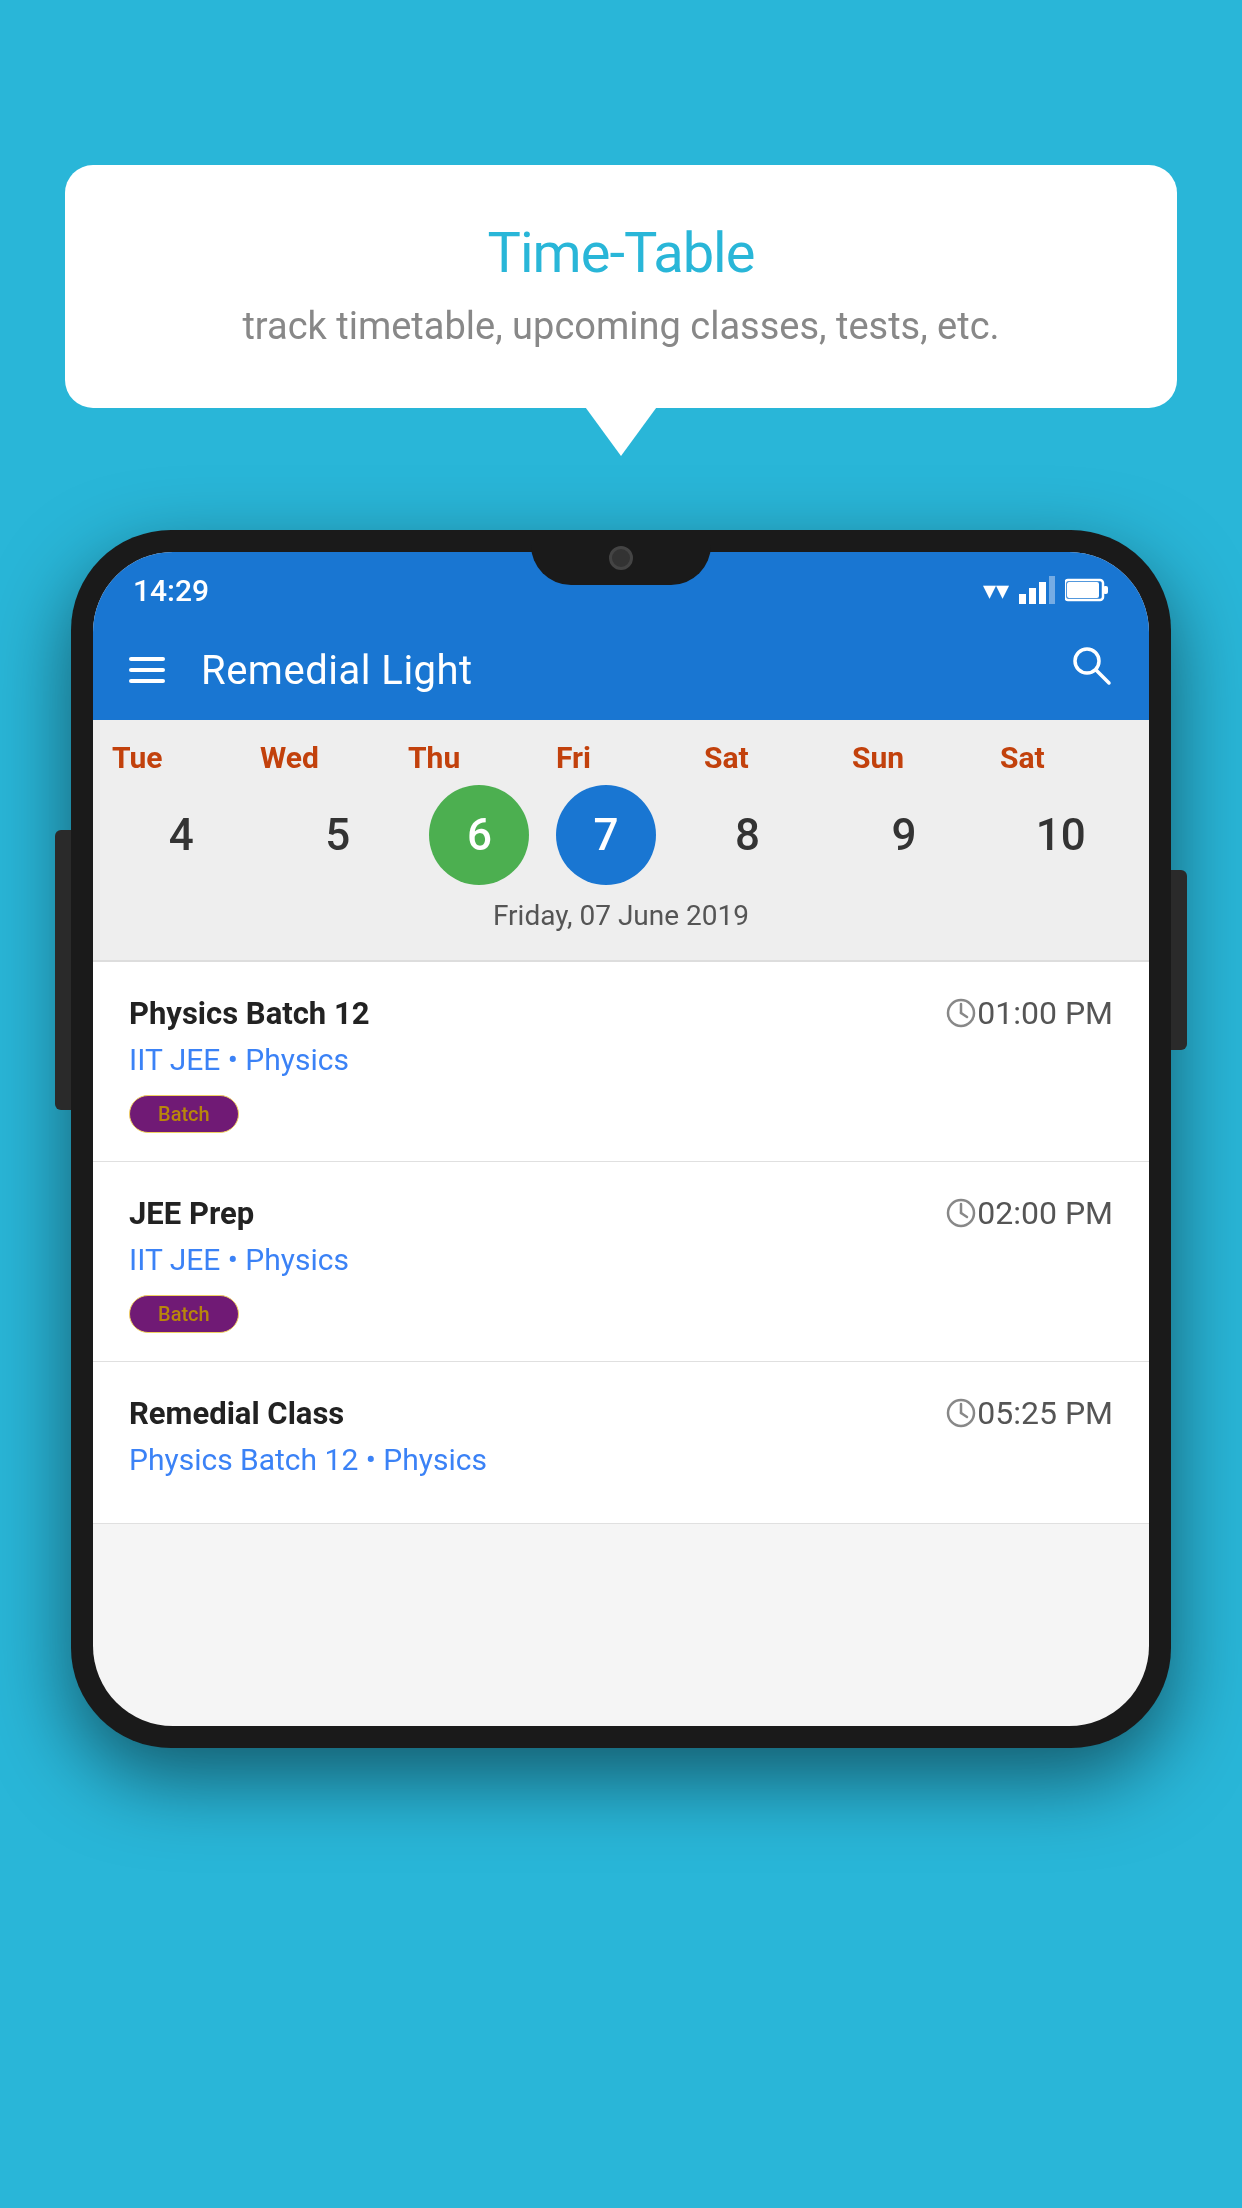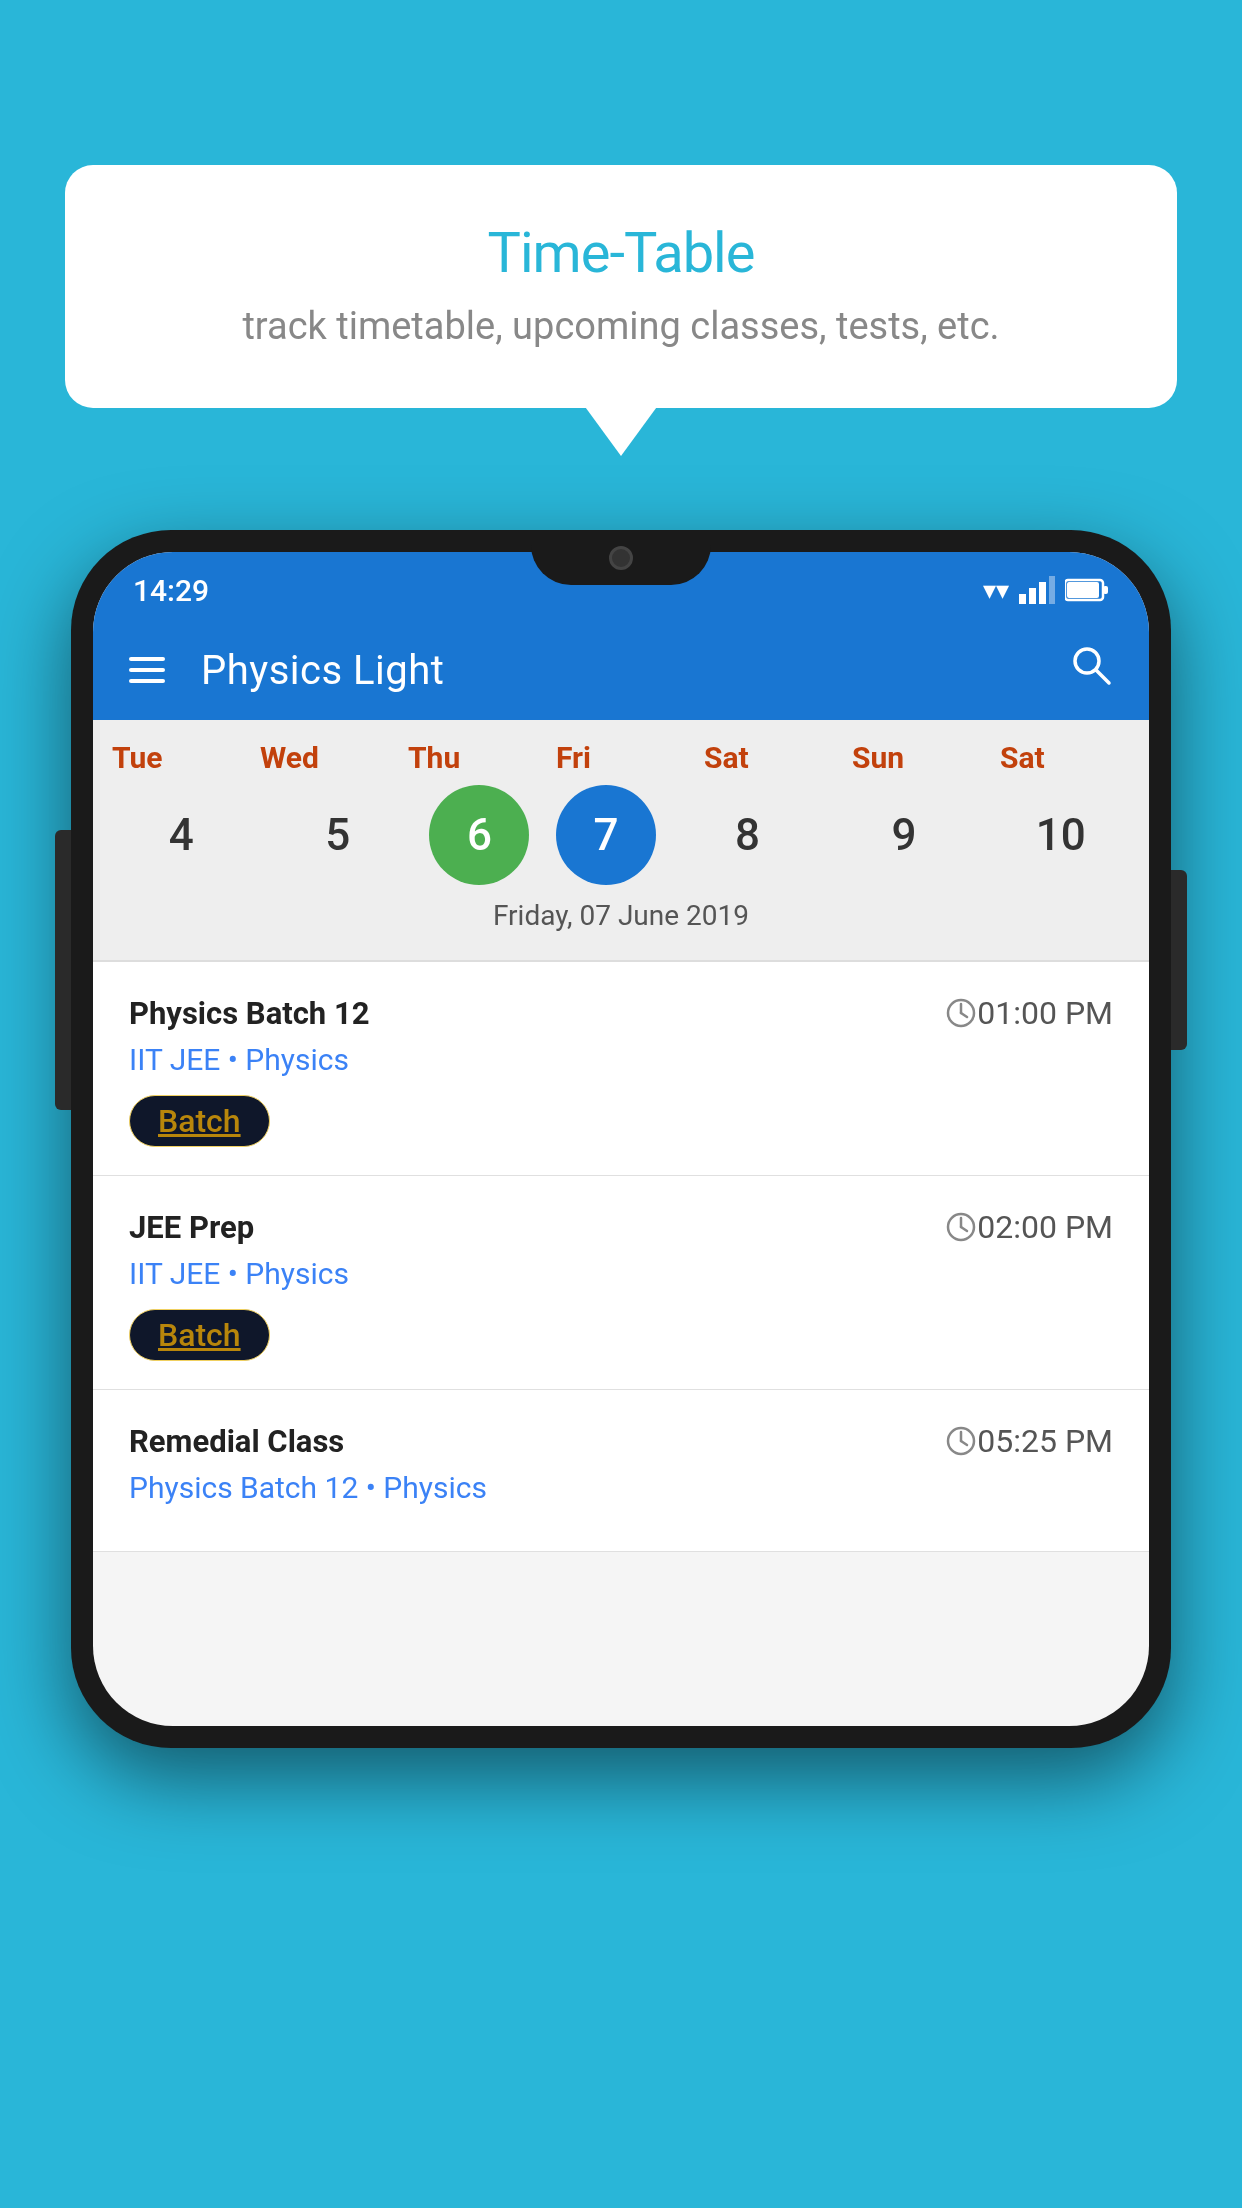--- a/index.html
+++ b/index.html
@@ -300,28 +300,27 @@
     }
 
     .item-subtitle {
       font-size: 30px;
       color: #3b82f6;
       margin-bottom: 18px;
     }
 
     .tag-batch {
       display: inline-block;
-      background: #0f172a;
+      background: #701a75;
       color: #b8860b;
       border: 1.5px solid #f0d060;
       border-radius: 30px;
       padding: 6px 28px;
-      font-size: 32px;
+      font-size: 20px;
       font-weight: 500;
-      text-decoration: underline;
     }
 
     
     .divider {
       height: 2px;
       background: #ddd;
     }
   </style>
 </head>
 <body>
@@ -357,21 +356,21 @@
           </svg>
         </div>
       </div>
 
       <div class="app-bar">
         <div class="hamburger-icon">
           <span></span>
           <span></span>
           <span></span>
         </div>
-        <div class="app-title">Physics Light</div>
+        <div class="app-title">Remedial Light</div>
         <div class="search-icon">
           <svg width="44" height="44" viewBox="0 0 44 44" fill="none">
             <circle cx="18" cy="18" r="12" stroke="white" stroke-width="3.5"></circle>
             <line x1="27" y1="27" x2="40" y2="40" stroke="white" stroke-width="3.5" stroke-linecap="round"></line>
           </svg>
         </div>
       </div>
 
       <div class="calendar-strip">
         <div class="day-headers">

